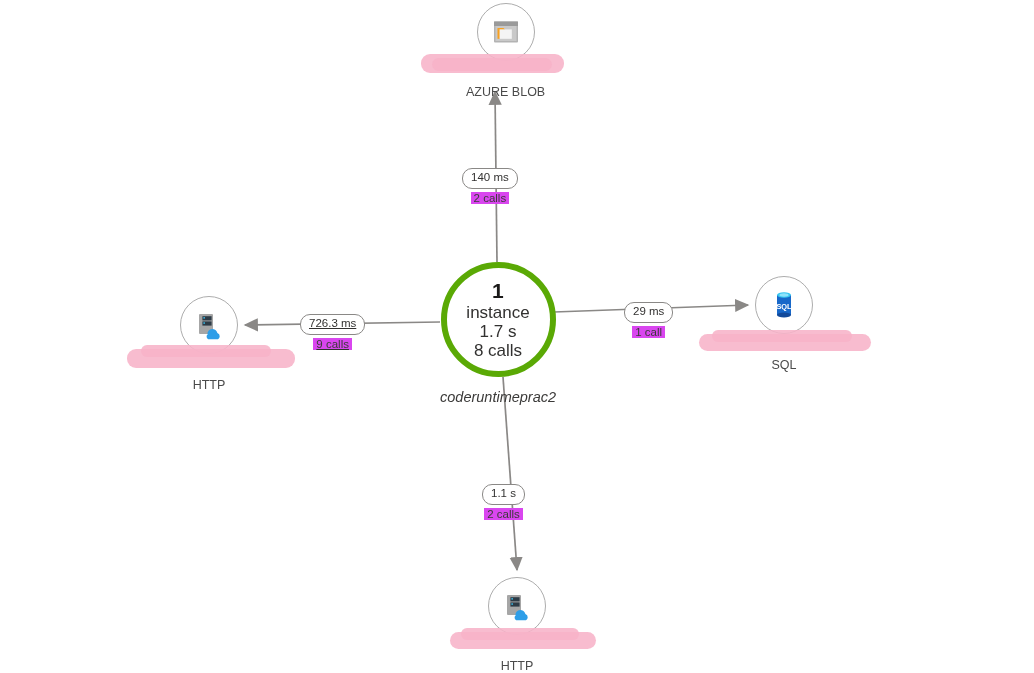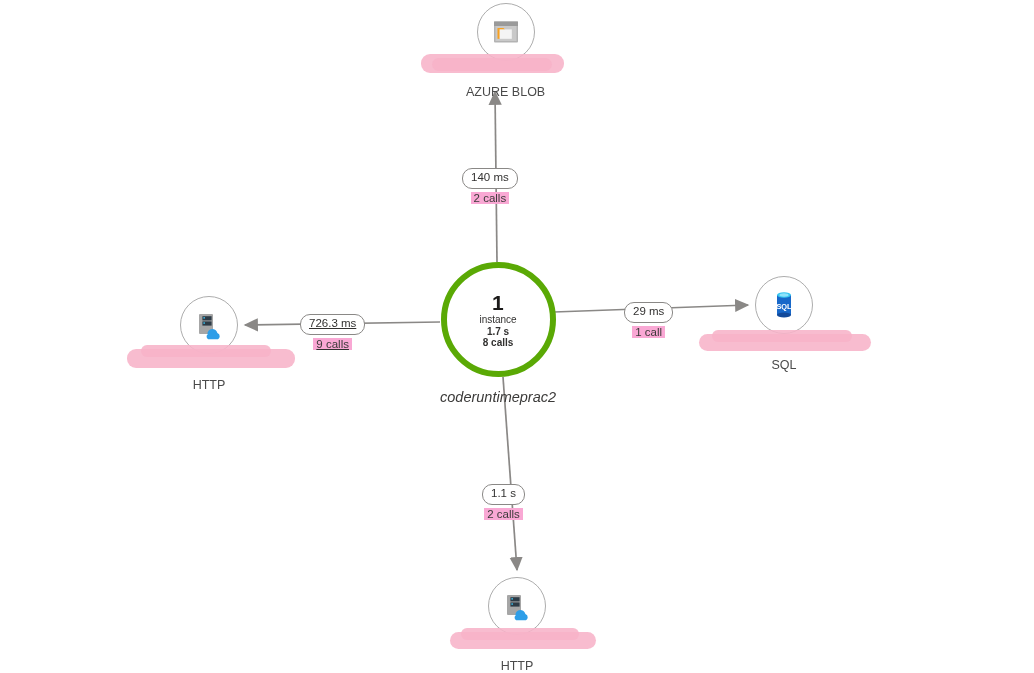--- a/index.html
+++ b/index.html
@@ -20,42 +20,42 @@
     background:#ffffff;
     display:flex;align-items:center;justify-content:center;
     box-sizing:border-box;
   }
   .ring-dep{width:58px;height:58px;border:1.4px solid #adadad;}
   .ring-main{
     width:115px;height:115px;border:6px solid #5aa905;
     flex-direction:column;line-height:1.12;
   }
   .main-count{font-size:21px;font-weight:700;color:#1b1a19;letter-spacing:.2px;}
-  .main-sub{font-size:10px;color:#323130;}
-  .main-sub.b{font-weight:700;}
+  .main-sub{font-size:17px;color:#323130;}
+  .main-sub.b{font-weight:400;}
   .node-label{
     font-size:12.5px;color:#4a4a4a;margin-top:6px;text-align:center;white-space:nowrap;
   }
   .node-label.main{font-size:14.5px;color:#3b3a39;margin-top:12px;font-style:italic;}
   .node-name{
     font-size:12.5px;color:#605e5c;white-space:nowrap;text-align:center;
     margin-top:4px;position:relative;
   }
   .redact{
     position:absolute;border-radius:9px;background:#f7b3c8;opacity:.88;pointer-events:none;
   }
 
   .edge-label{
     position:absolute;display:flex;flex-direction:column;align-items:center;
   }
   .pill{
     background:#ffffff;border:1px solid #8a8886;border-radius:10px;
     padding:1px 8px 2px;font-size:11.5px;color:#323130;white-space:nowrap;line-height:1.35;
   }
-  .calls{font-size:11.5px;color:#3b3a39;margin-top:3px;white-space:nowrap;background:#f9a8d4;padding:0 3px;}
+  .calls{font-size:11.5px;color:#3b3a39;margin-top:3px;white-space:nowrap;background:#d946ef;padding:0 3px;}
 
   
   .ico{display:block;}
 </style>
 </head>
 <body>
 
 <div id="map">
 
   <svg class="edges" viewBox="0 0 1034 673">

